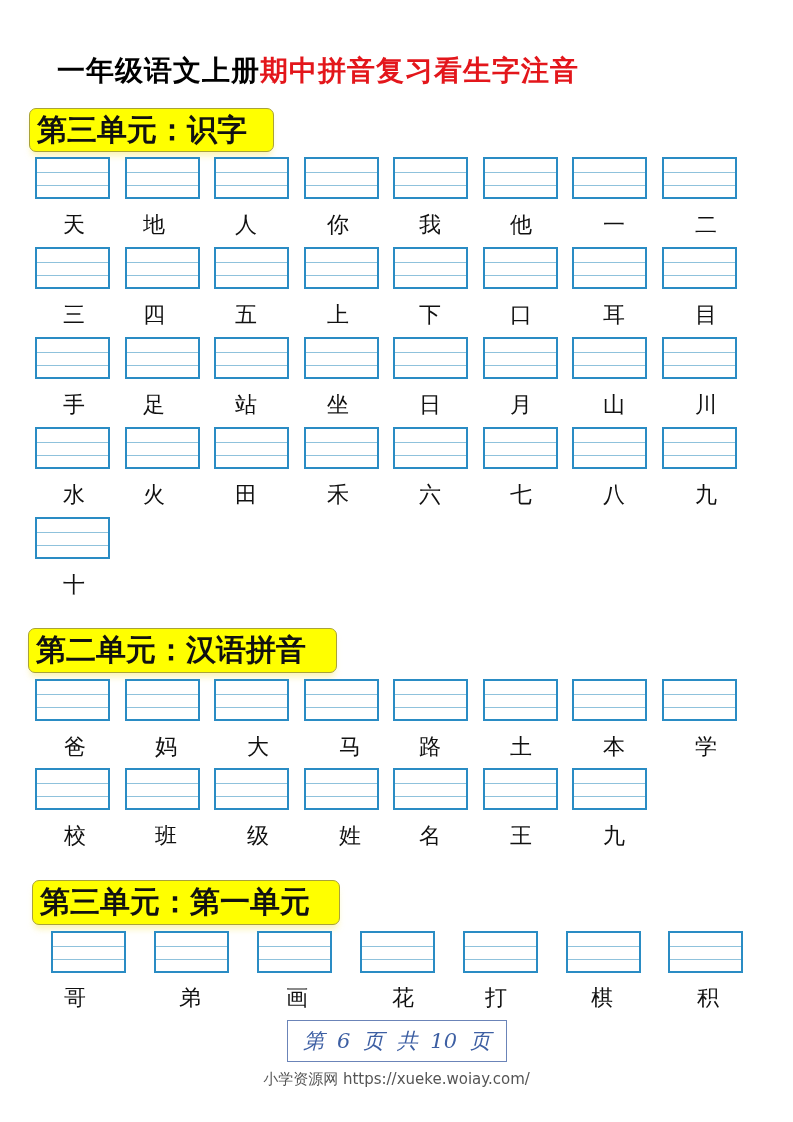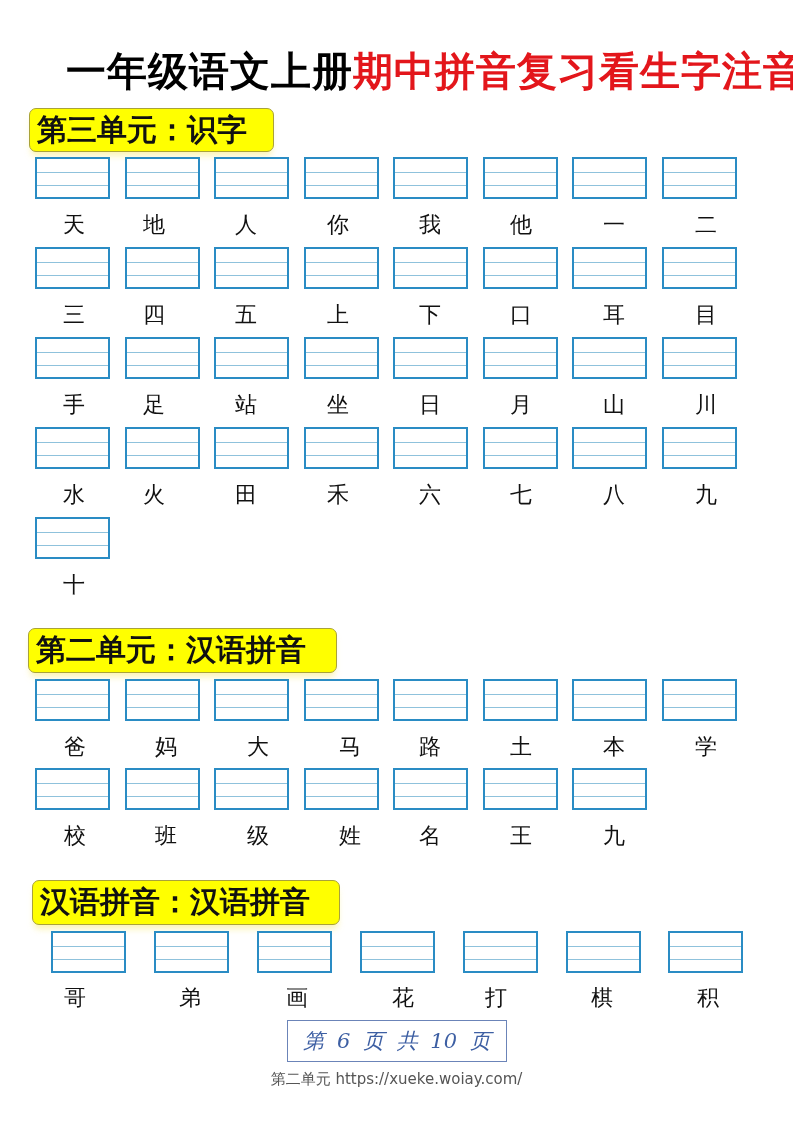--- a/index.html
+++ b/index.html
@@ -2,23 +2,23 @@
 <html><head>
 <meta charset="utf-8">
 <style>
   html, body { margin:0; padding:0; }
   body {
     width:793px; height:1122px; position:relative; background:#ffffff;
     font-family:"DejaVu Serif", "Liberation Serif", serif; color:#111;
     overflow:hidden;
   }
   .title {
-    position:absolute; left:66px; top:46px; width:690px; height:50px;
+    position:absolute; left:57px; top:46px; width:690px; height:50px;
     font-family:"DejaVu Sans", "Liberation Sans", sans-serif;
-    font-weight:bold; font-size:40px; line-height:50px; white-space:nowrap;
+    font-weight:bold; font-size:28px; line-height:50px; white-space:nowrap;
     letter-spacing:1px;
   }
   .title .black { color:#000; }
   .title .red { color:#e3161b; }
 
   .unit-label {
     position:absolute; background:#ffff00; border:1.5px solid #a9a23a;
     border-radius:7px; box-sizing:border-box;
     font-family:"DejaVu Sans", "Liberation Sans", sans-serif; font-weight:bold;
     font-size:30px; line-height:42px; padding:0 6px 0 7px; color:#111;
@@ -54,21 +54,21 @@
 </style>
 </head>
 <body>
 
 <div class="title">
   <span class="black">一年级语文上册</span><span class="red">期中拼音复习看生字注音</span>
 </div>
 
 <div class="unit-label" style="left:29px; top:108px; width:245px; height:44px;">第三单元：识字</div>
 <div class="unit-label" style="left:28px; top:628px; width:309px; height:45px;">第二单元：汉语拼音</div>
-<div class="unit-label" style="left:32px; top:880px; width:308px; height:45px;">汉语拼音：汉语拼音</div>
+<div class="unit-label" style="left:32px; top:880px; width:308px; height:45px;">第三单元：第一单元</div>
 
 <div id="grid">
     <div class="box" style="left: 35px; top: 157px;"></div>
     <div class="ch" style="left: 74px; top: 210px;">天</div>
     <div class="box" style="left: 125px; top: 157px;"></div>
     <div class="ch" style="left: 154px; top: 210px;">地</div>
     <div class="box" style="left: 214px; top: 157px;"></div>
     <div class="ch" style="left: 246px; top: 210px;">人</div>
     <div class="box" style="left: 304px; top: 157px;"></div>
     <div class="ch" style="left: 338px; top: 210px;">你</div>
@@ -170,13 +170,13 @@
     <div class="ch" style="left: 403px; top: 983px;">花</div>
     <div class="box" style="left: 463px; top: 931px;"></div>
     <div class="ch" style="left: 496px; top: 983px;">打</div>
     <div class="box" style="left: 566px; top: 931px;"></div>
     <div class="ch" style="left: 602px; top: 983px;">棋</div>
     <div class="box" style="left: 668px; top: 931px;"></div>
     <div class="ch" style="left: 708px; top: 983px;">积</div>
   </div>
 
 <div class="page-box">第 6 页 共 10 页</div>
-<div class="site">第二单元 https://xueke.woiay.com/</div>
+<div class="site">小学资源网 https://xueke.woiay.com/</div>
 
 </body></html>

